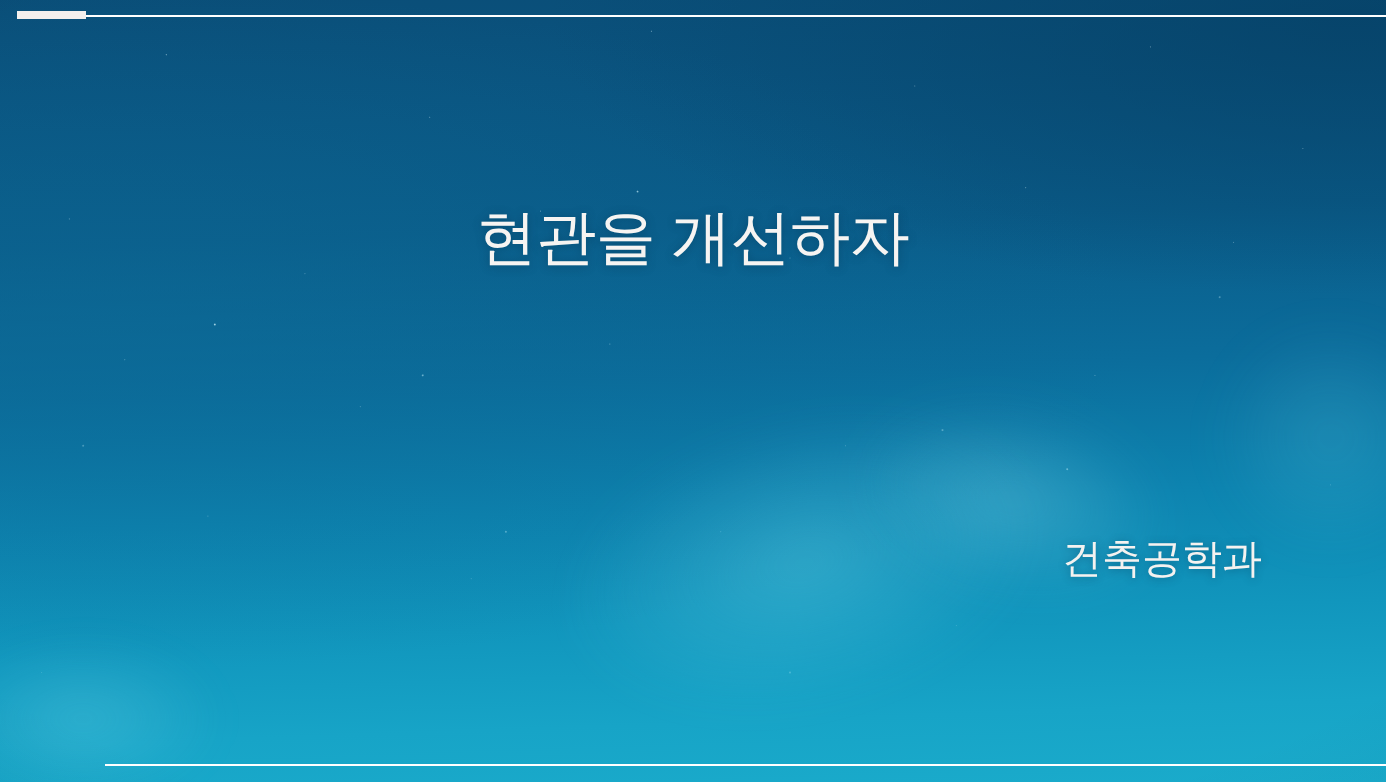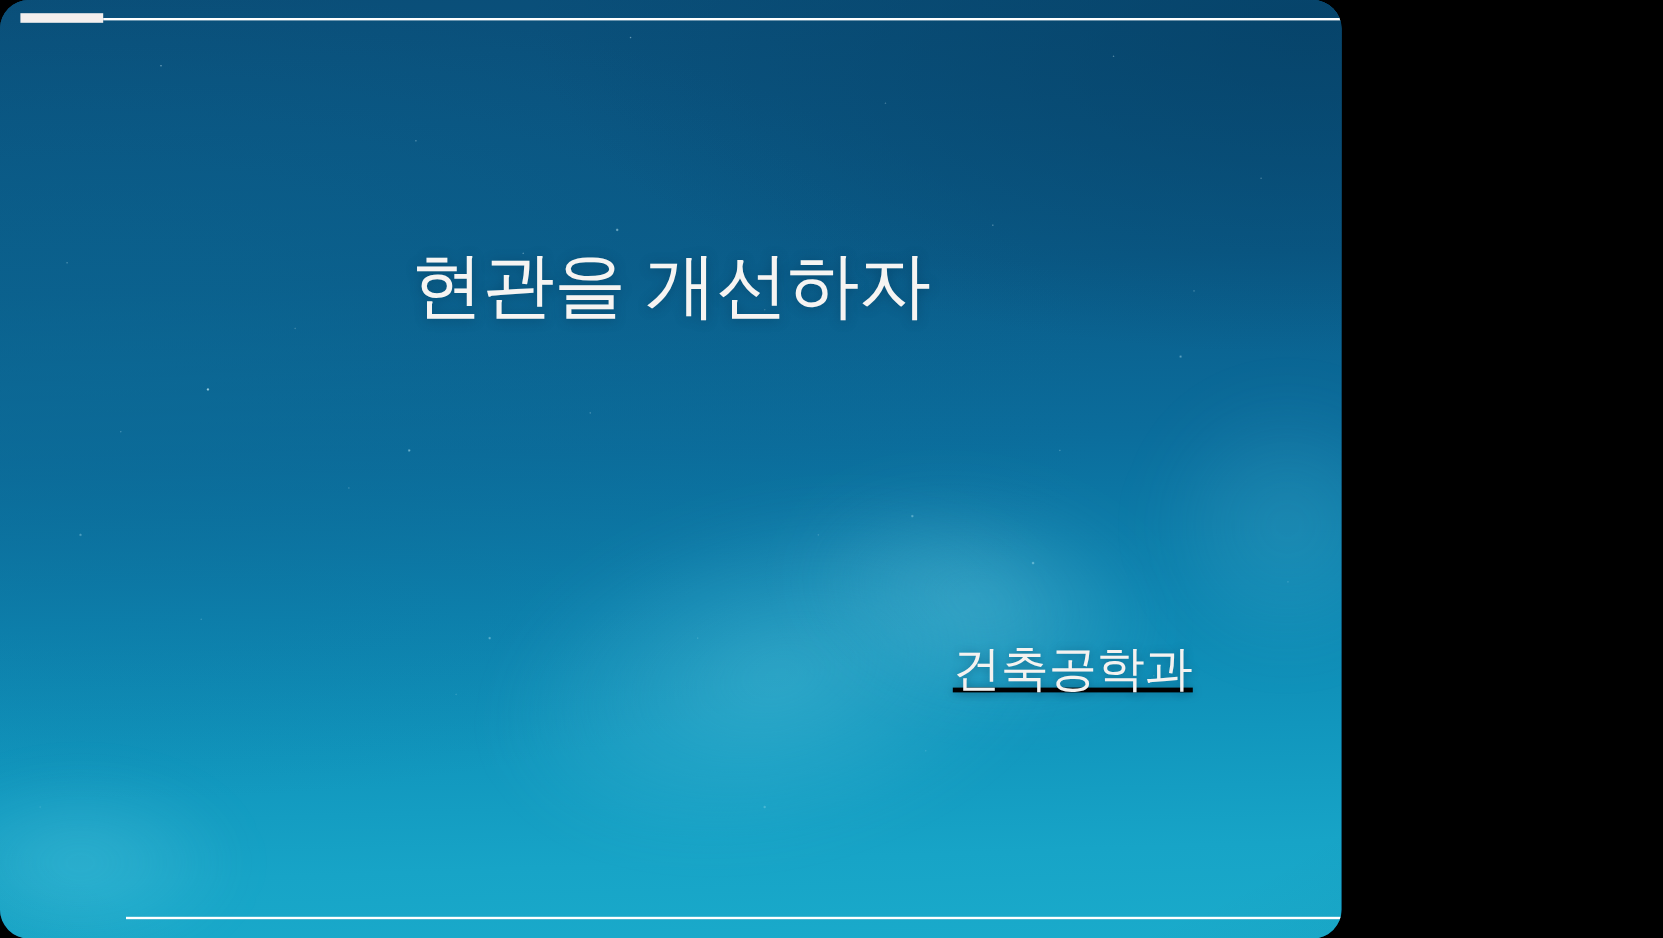--- a/index.html
+++ b/index.html
@@ -8,26 +8,25 @@
     padding: 0;
     background: #000;
   }
   body {
     font-family: "Liberation Sans", "DejaVu Sans", sans-serif;
   }
 
   
   .slide {
     position: relative;
-    width: 1118px;
+    width: 1386px;
     height: 782px;
     overflow: hidden;
     background: #0a5480;
     user-select: none;
-    border-radius: 24px;
   }
 
   
   .bg-base {
     position: absolute;
     inset: 0;
     background:
       linear-gradient(178deg,
         #0a4e78 0%,
         #0a5480 14%,
@@ -192,21 +191,20 @@
     text-shadow: 0 1px 10px rgba(4, 48, 78, 0.45);
     white-space: pre;
   }
 
   
   .subtitle-block {
     position: absolute;
     right: 124px;
     top: 530px;
     text-align: left;
-    text-decoration: underline;
   }
   .subtitle-line {
     margin: 0;
     font-weight: 300;
     font-size: 40px;
     line-height: 1.40;
     color: #f4f2f0;
     text-shadow: 0 1px 8px rgba(4, 48, 78, 0.40);
     white-space: pre;
   }

